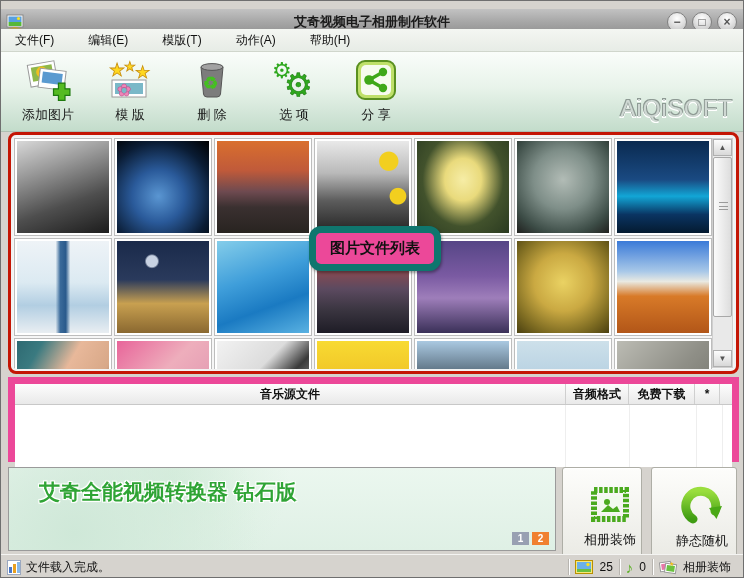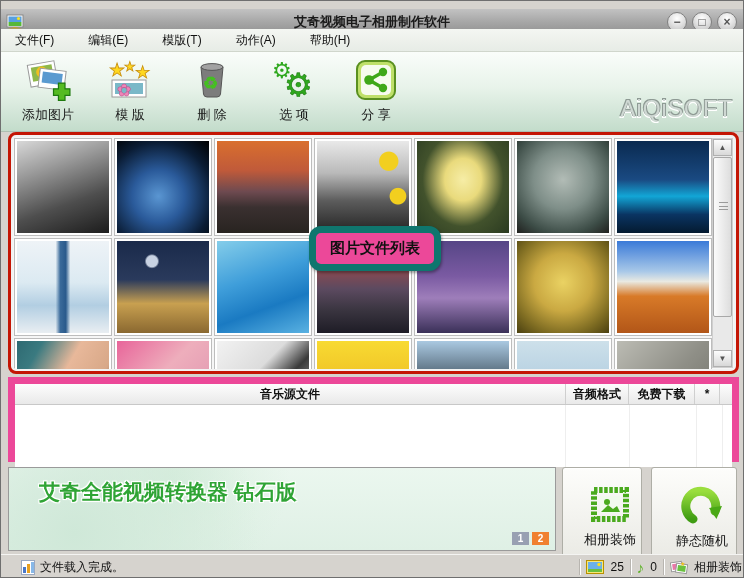--- a/index.html
+++ b/index.html
@@ -80,22 +80,22 @@
 
   .act-btn { position:absolute; top:466px; height:98px; width:80px; border:1px solid #aeaea6; border-radius:3px;
     background:linear-gradient(180deg,#fdfdfb,#e9e9e3); display:flex; flex-direction:column; align-items:center; justify-content:center; gap:4px; cursor:pointer;
     box-shadow:inset 0 1px 0 #fff;padding-left:16px; }
   .act-decorate { left:561px; } .act-start { left:650px; width:86px; }
   .act-label { font-size:13px; color:#111; }
 
   
   .statusbar { position:absolute; left:0; top:553px; width:100%; height:25px; background:#d6d3ce; border-top:1px solid #f4f4f2;
     display:flex; align-items:center; font-size:12px; color:#111; }
-  .sb-left { display:flex; align-items:center; gap:4px; padding-left:20px; flex:1; }
-  .sb-right { display:flex; align-items:center; gap:6px; padding-right:1px; }
+  .sb-left { display:flex; align-items:center; gap:4px; padding-left:6px; flex:1; }
+  .sb-right { display:flex; align-items:center; gap:6px; padding-right:12px; }
   .sb-sep { width:1px; height:16px; background:#b8b5b0; box-shadow:1px 0 0 #fff; }
   .note { color:#58b020; font-size:15px; font-weight:bold; }
 </style>
 </head>
 <body>
 
 <div class="window">
 
   <div class="titlebar">
     <svg class="app-ico" viewBox="0 0 18 16">

